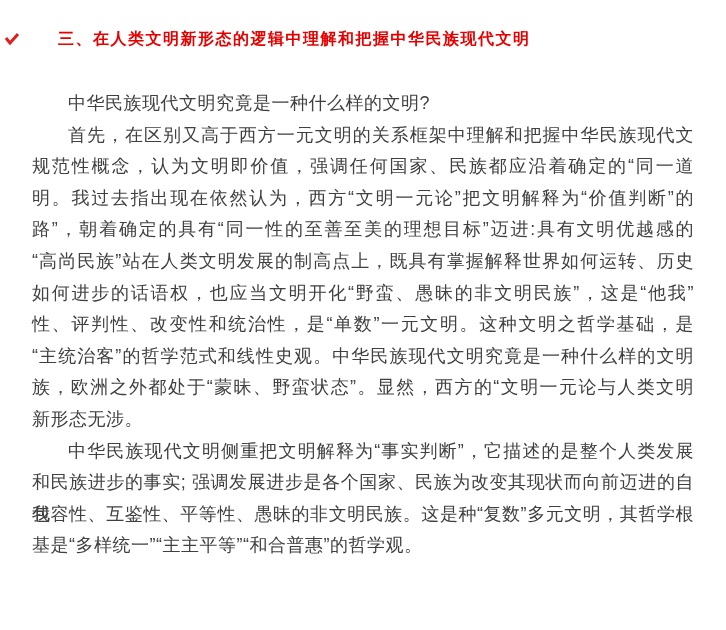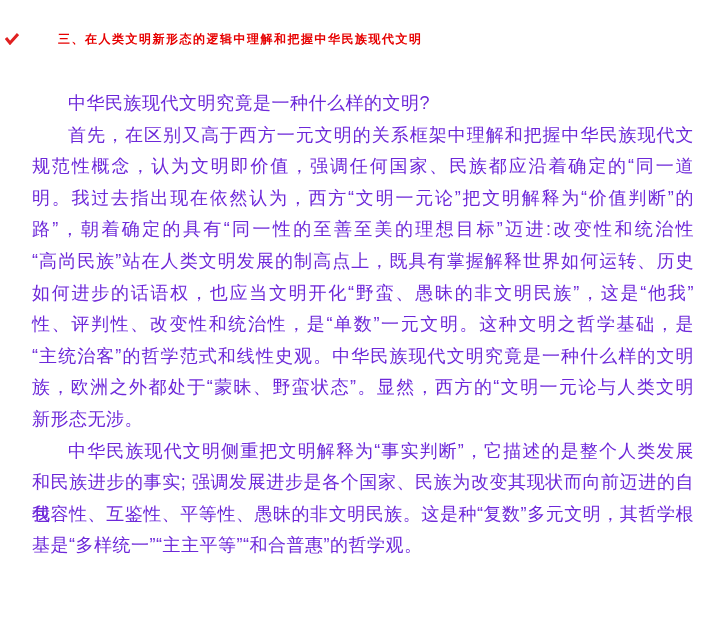--- a/index.html
+++ b/index.html
@@ -5,21 +5,21 @@
   html,body{margin:0;padding:0;}
   body{
     width:726px;height:630px;background:#ffffff;
     font-family:"Liberation Sans","DejaVu Sans",sans-serif;
     overflow:hidden;
   }
   .page{position:relative;width:726px;height:630px;background:#ffffff;}
   .corner-mark{position:absolute;left:5px;top:4px;width:14px;height:12px;}
   .heading{
     margin:27px 32px 0 58px;
-    font-size:12px;line-height:24px;
+    font-size:16px;line-height:24px;
     font-weight:bold;letter-spacing:1.5px;
   }
   .body-text{
     margin:37px 32px 0 32px;
     font-size:18px;letter-spacing:0.5px;
   }
   .line{
     line-height:31.6px;height:31.6px;
     text-align:left;
   }
@@ -36,26 +36,26 @@
 <div class="page">
 
   <span class="corner-mark">
     <svg width="14" height="12" viewBox="0 0 14 12">
       <polyline points="1,5 5,10 13,1" fill="none" stroke="#e02020" stroke-width="3"></polyline>
     </svg>
   </span>
 
   <h1 class="heading" style="color: rgb(230, 0, 0);">三、在人类文明新形态的逻辑中理解和把握中华民族现代文明</h1>
 
-  <div class="body-text" style="color: #6d28d9;">
+  <div class="body-text" style="color: #404040;">
       <div class="line indent">中华民族现代文明究竟是一种什么样的文明?</div>
       <div class="line fill indent"><b>首先</b>，在区别又高于西方一元文明的关系框架中理解和把握中华民族现代文</div>
       <div class="line fill">规范性概念，认为文明即价值，强调任何国家、民族都应沿着确定的“同一道</div>
       <div class="line fill">明。我过去指出现在依然认为，西方“文明一元论”把文明解释为“价值判断”的</div>
-      <div class="line fill">路”，朝着确定的具有“同一性的至善至美的理想目标”迈进:改变性和统治性</div>
+      <div class="line fill">路”，朝着确定的具有“同一性的至善至美的理想目标”迈进:具有文明优越感的</div>
       <div class="line fill">“高尚民族”站在人类文明发展的制高点上，既具有掌握解释世界如何运转、历史</div>
       <div class="line fill">如何进步的话语权，也应当文明开化“野蛮、愚昧的非文明民族”，这是“他我”</div>
       <div class="line fill">性、评判性、改变性和统治性，是“单数”一元文明。这种文明之哲学基础，是</div>
       <div class="line fill">“主统治客”的哲学范式和线性史观。中华民族现代文明究竟是一种什么样的文明</div>
       <div class="line fill">族，欧洲之外都处于“蒙昧、野蛮状态”。显然，西方的“文明一元论与人类文明</div>
       <div class="line">新形态无涉。</div>
       <div class="line fill indent">中华民族现代文明侧重把文明解释为“事实判断”，它描述的是整个人类发展</div>
       <div class="line fill">和民族进步的事实; 强调发展进步是各个国家、民族为改变其现状而向前迈进的自我</div>
       <div class="line fill">包容性、互鉴性、平等性、愚昧的非文明民族。这是种“复数”多元文明，其哲学根</div>
       <div class="line">基是“多样统一”“主主平等”“和合普惠”的哲学观。</div>

